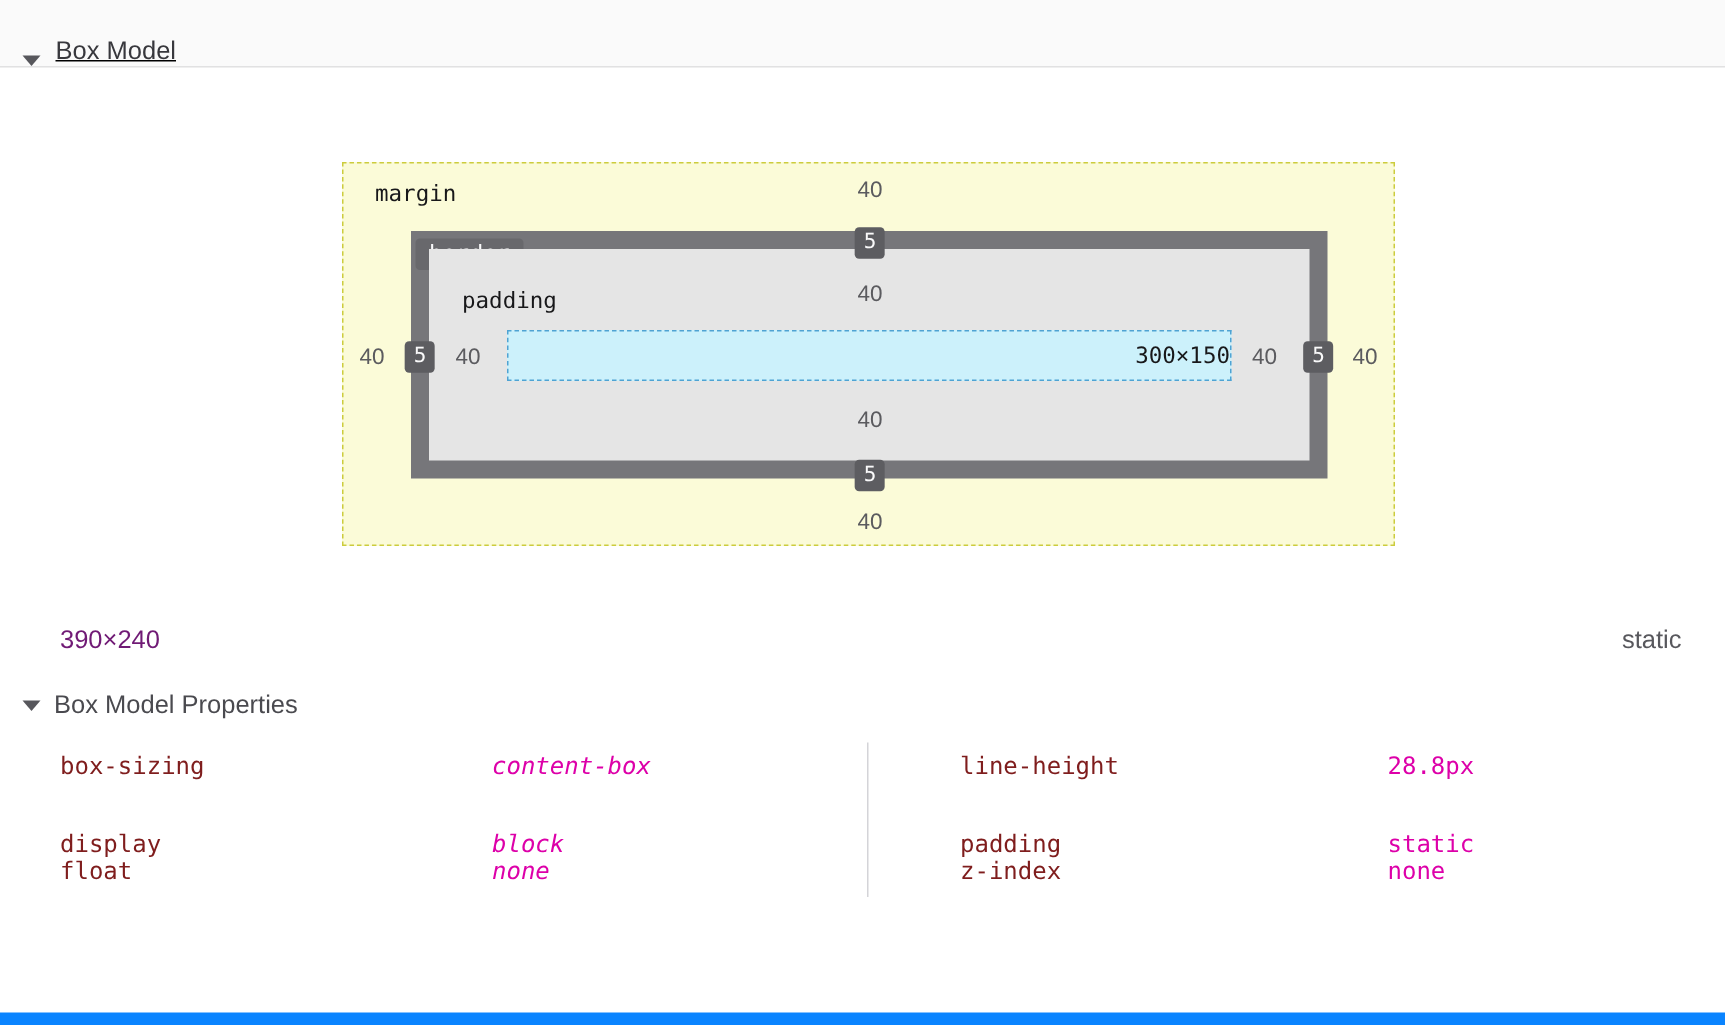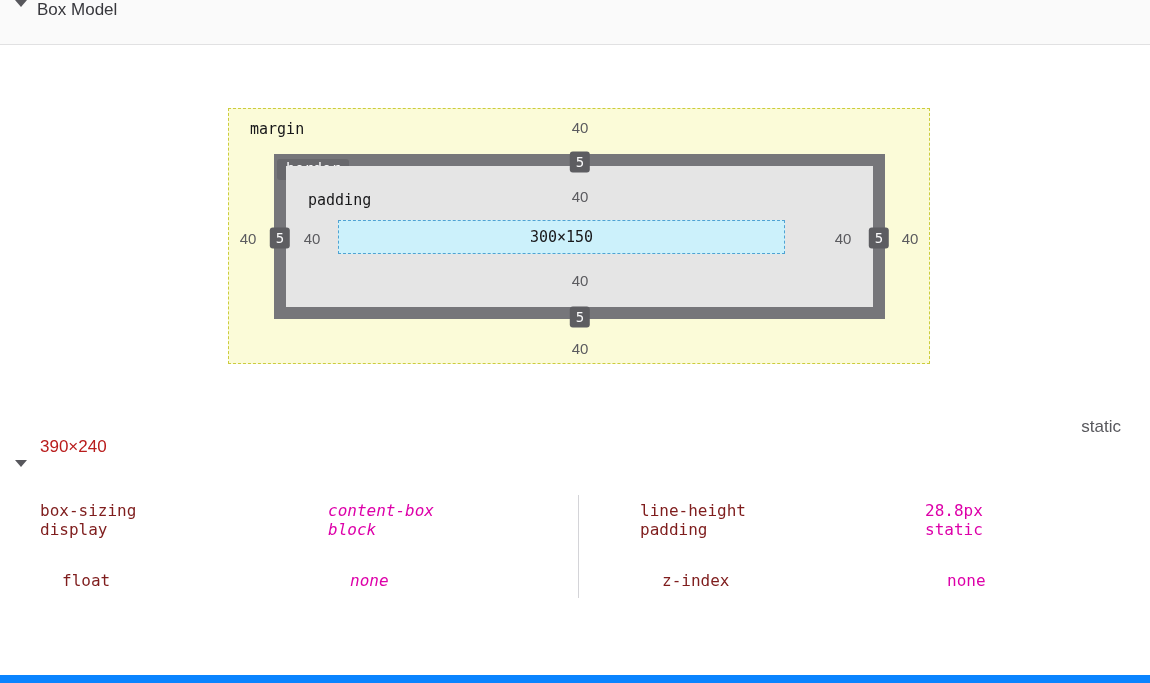--- a/index.html
+++ b/index.html
@@ -8,21 +8,21 @@
     position:relative;
     background:#ffffff;
     font-family:"Liberation Sans", sans-serif;
     overflow:hidden;
   }
 
   
   .panel-header {
     position:absolute; left:0; top:0; width:1150px; height:45px;
     background:#fafafa; border-bottom:1px solid #e1e1e2;
-    display:flex; align-items:flex-start; gap:10px; padding-left:15px;
+    display:flex; align-items:flex-end; gap:10px; padding-left:15px;text-decoration:underline;
   }
   .twisty {
     width:0; height:0;
     border-left:6px solid transparent;
     border-right:6px solid transparent;
     border-top:7px solid #57575c;
     cursor:pointer;
   }
   .panel-title { font-size:17px; color:#38383d; }
 
@@ -33,23 +33,23 @@
   }
   .border-frame {
     position:absolute; left:45px; top:45px; width:611px; height:165px;
     background:#76767a;
   }
   .padding-box {
     position:absolute; left:12px; top:12px; width:587px; height:141px;
     background:#e5e5e5;
   }
   .content-box {
-    position:absolute; left:52px; top:54px; width:447px; height:34px;
+    position:absolute; left:52px; top:54px; width:483px; height:34px;
     background:#ccf1fb; border:1px dashed #4fa3d3;
-    display:flex; align-items:center; justify-content:center;
+    display:flex; align-items:center; justify-content:flex-end;
     font-family:"DejaVu Sans Mono", monospace;
     font-size:15px; color:#18181a;
   }
   .region-label {
     position:absolute;
     font-family:"DejaVu Sans Mono", monospace;
     font-size:15px; color:#18181a;
   }
   .margin-label  { left:21px; top:11px; }
   .padding-label { left:22px; top:25px; }
@@ -79,44 +79,44 @@
   .pos-m-bottom { left:351px; top:239px; }
   .pos-m-left   { left:19px;  top:129px; }
   .pos-b-left   { left:51px;  top:129px; }
   .pos-p-left   { left:83px;  top:129px; }
   .pos-p-right  { left:614px; top:129px; }
   .pos-b-right  { left:650px; top:129px; }
   .pos-m-right  { left:681px; top:129px; }
 
   
   .summary-dims {
-    position:absolute; left:40px; top:437px;
-    font-size:17px; color:#b91c1c;text-align:right;
+    position:absolute; left:40px; top:417px;
+    font-size:17px; color:#701a75;text-align:right;
   }
   .summary-pos {
     position:absolute; right:29px; top:417px;
     font-size:17px; color:#58585d;
   }
 
   
   .props-header {
     position:absolute; left:15px; top:460px;
     display:flex; align-items:center; gap:9px;
   }
   .props-title { font-size:17px; color:#4a4a4f; }
   .prop {
     position:absolute;
     font-family:"DejaVu Sans Mono", monospace;
     font-size:16px; white-space:nowrap;
   }
   .prop-name  { color:#7f1d1d; }
   .prop-value { color:#dd00a9; }
   .row-0 { top:501px; }
-  .row-1 { top:520px; }
-  .row-2 { top:571px;margin-left:22px; }
+  .row-1 { top:553px; }
+  .row-2 { top:571px; }
   .colL-name { left:40px; }
   .colL-val  { left:328px;font-style:italic; }
   .colR-name { left:640px; }
   .colR-val  { left:925px; }
   .props-divider {
     position:absolute; left:578px; top:495px;
     width:1px; height:103px; background:#d4d4d8;
   }
 
   
@@ -162,20 +162,21 @@
   <span class="badge5 pos-b-bottom">5</span>
   <span class="badge5 pos-b-left">5</span>
   <span class="badge5 pos-b-right">5</span>
 </div>
 
 <span class="summary-dims">390×240</span>
 <span class="summary-pos">static</span>
 
 <div class="props-header">
   <span class="twisty"></span>
+  <span class="props-title">Box Model Properties</span>
 </div>
 
 <span class="prop prop-name  row-0 colL-name">box-sizing</span>
 <span class="prop prop-value row-0 colL-val">content-box</span>
 <span class="prop prop-name  row-1 colL-name">display</span>
 <span class="prop prop-value row-1 colL-val">block</span>
 <span class="prop prop-name  row-2 colL-name">float</span>
 <span class="prop prop-value row-2 colL-val">none</span>
 
 <span class="prop prop-name  row-0 colR-name">line-height</span>

